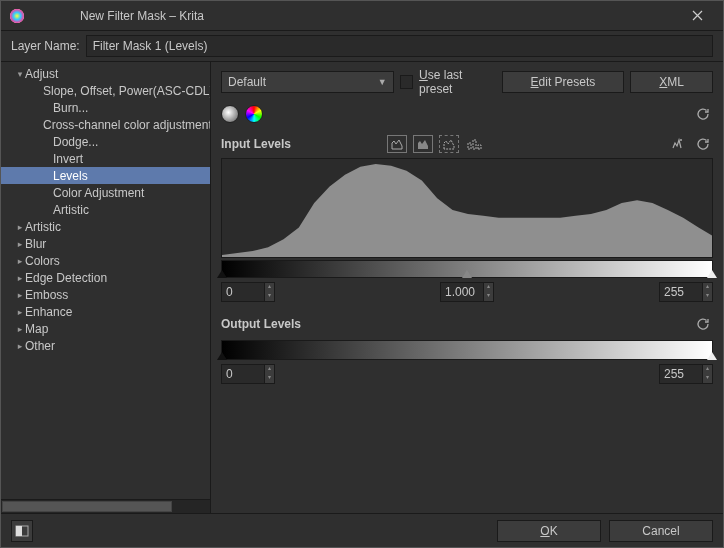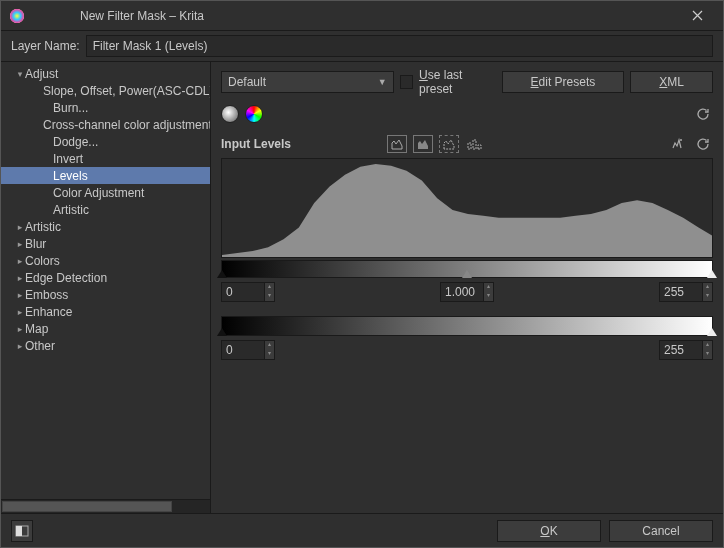--- a/index.html
+++ b/index.html
@@ -269,20 +269,29 @@
           </div>
         <div class="spin">
             <span>255</span>
             <span class="spin-btns">
               <div>▴</div>
               <div>▾</div>
             </span>
           </div>
       </div>
 
+      <div class="section-head">
+        <span class="label">Output Levels</span>
+        <span class="spacer"></span>
+        <span class="icon-btn">
+            <svg width="14" height="14" viewBox="0 0 14 14">
+              <path d="M12 7a5 5 0 11-1.5-3.5M12 2v3h-3" fill="none" stroke="#aaa" stroke-width="1.3"></path>
+            </svg>
+          </span>
+      </div>
       <div class="gradient-bar" style="height:20px">
         <span class="tri black"></span>
         <span class="tri white"></span>
       </div>
       <div class="level-inputs" style="margin-bottom:4px">
         <div class="spin">
             <span>0</span>
             <span class="spin-btns">
               <div>▴</div>
               <div>▾</div>

